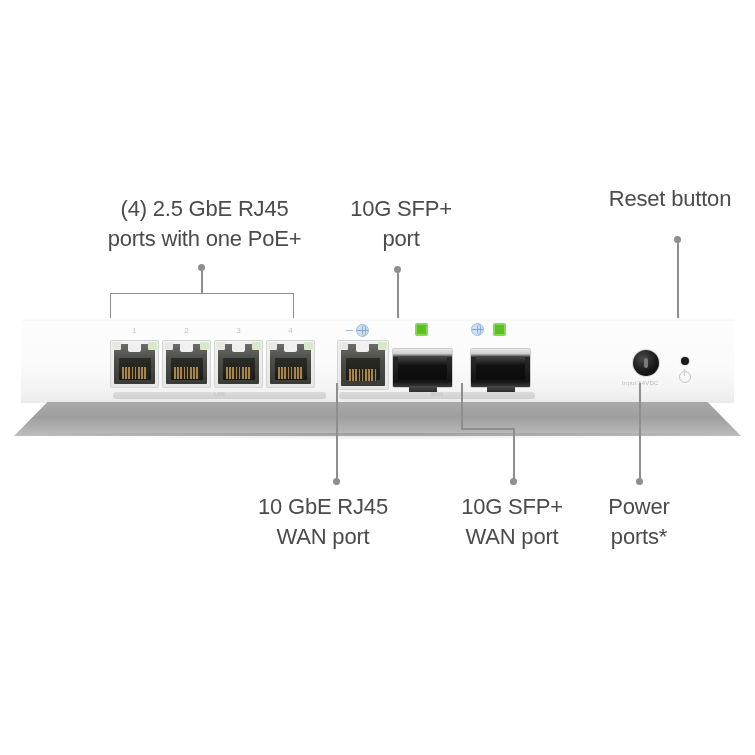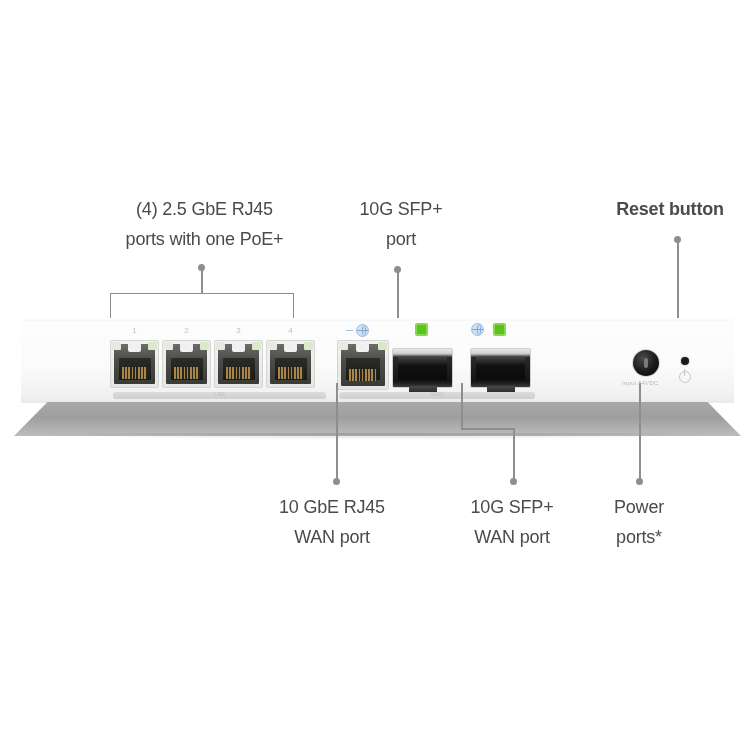--- a/index.html
+++ b/index.html
@@ -19,21 +19,21 @@
     position: absolute;
     left: 0; top: 0;
     width: 755px;
     height: 755px;
   }
 
   
   .callout {
     position: absolute;
     font-family: "Liberation Sans", sans-serif;
-    font-size: 18px;
+    font-size: 22px;
     line-height: 30px;
     color: #4b4b4b;
     text-align: center;
     white-space: pre-line;
     letter-spacing: -0.2px;
   }
 
   
   .leader-line {
     position: absolute;
@@ -306,21 +306,21 @@
 <body>
 
 <div id="stage">
 
   <div class="callout" style="left:72px; top:194px; width:265px;">(4) 2.5 GbE RJ45
 ports with one PoE+</div>
 
   <div class="callout" style="left:326px; top:194px; width:150px;">10G SFP+
 port</div>
 
-  <div class="callout" style="left:590px; top:194px; width:160px;font-weight:bold;">Reset button</div>
+  <div class="callout" style="left:590px; top:184px; width:160px;">Reset button</div>
 
   <div class="leader-dot" style="left:198px; top:264px;"></div>
   <div class="leader-line leader-v" style="left:201px; top:270px; height:24px;"></div>
   <div class="bracket" style="left:110px; top:293px; width:184px; height:26px;"></div>
 
   <div class="leader-dot" style="left:394px; top:266px;"></div>
   <div class="leader-line leader-v" style="left:397px; top:272px; height:51px;"></div>
 
   <div class="leader-dot" style="left:674px; top:236px;"></div>
   <div class="leader-line leader-v" style="left:677px; top:242px; height:116px;"></div>
@@ -428,21 +428,21 @@
   <div class="leader-dot" style="left:333px; top:478px;"></div>
 
   <div class="leader-line leader-v" style="left:461px; top:383px; height:46px;"></div>
   <div class="leader-line leader-h" style="left:461px; top:428px; width:53px;"></div>
   <div class="leader-line leader-v" style="left:513px; top:428px; height:53px;"></div>
   <div class="leader-dot" style="left:510px; top:478px;"></div>
 
   <div class="leader-line leader-v" style="left:639px; top:383px; height:98px;"></div>
   <div class="leader-dot" style="left:636px; top:478px;"></div>
 
-  <div class="callout" style="left:249px; top:492px; width:166px;">10 GbE RJ45
+  <div class="callout" style="left:240px; top:492px; width:166px;">10 GbE RJ45
 WAN port</div>
 
   <div class="callout" style="left:440px; top:492px; width:144px;">10G SFP+
 WAN port</div>
 
   <div class="callout" style="left:595px; top:492px; width:88px;">Power
 ports*</div>
 
 </div>
 

